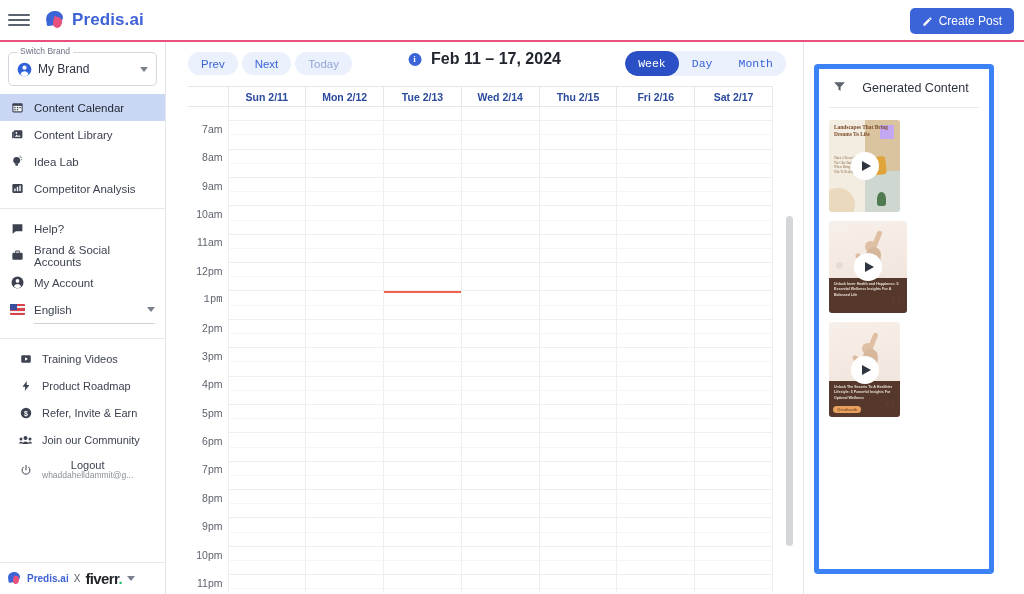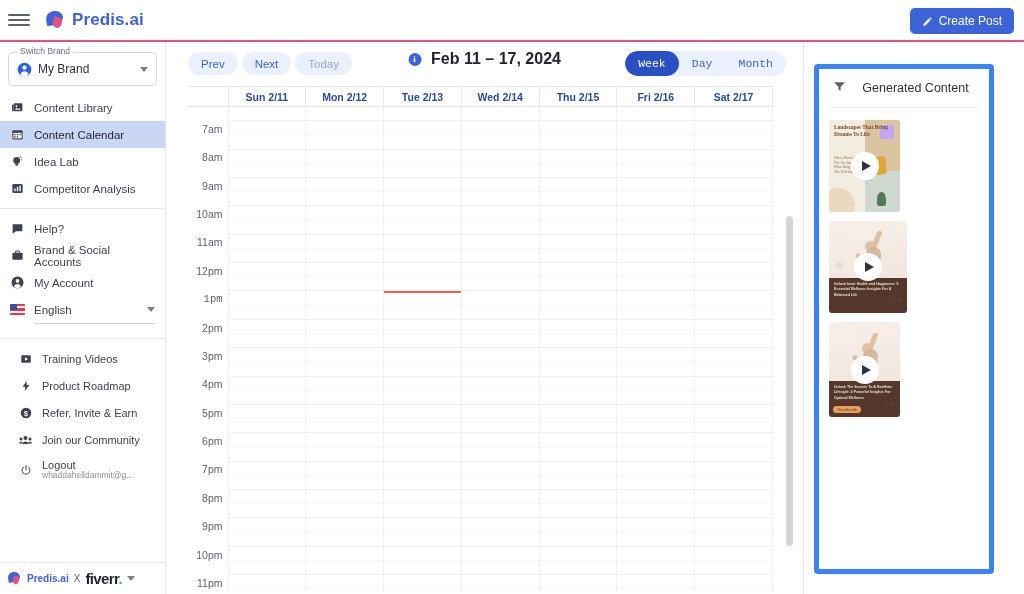--- a/index.html
+++ b/index.html
@@ -64,21 +64,21 @@
   .flag .s { flex: 1; background: #d8414a; }
   .flag .s:nth-child(even) { background: #f2f3f5; }
   .flag .canton { position: absolute; width: 7px; height: 6px; background: #3c4f9c; }
   .more-head { display: flex; align-items: center; gap: 9px; height: 30px;
     padding: 0 10px; font-size: 11.5px; color: #3c4250; cursor: pointer; }
   .more-head .lbl { flex: 1; }
   .chev-up { font-size: 11px; color: #6b7280; }
   .subitem { display: flex; align-items: center; gap: 9px; height: 27px;
     padding: 0 10px 0 18px; font-size: 11px; color: #3c4250; cursor: pointer; }
   .subitem .ico { width: 15px; display: flex; align-items: center; justify-content: center; flex: none; }
-  .logout-txt { display: flex; flex-direction: column; line-height: 1.15; }
+  .logout-txt { display: flex; flex-direction: column; line-height: 1.15; text-align: center; }
   .logout-txt .e { font-size: 8.5px; color: #8b9099; }
   .side-footer { margin-top: auto; border-top: 1px solid #e6e8ec;
     height: 32px; display: flex; align-items: center; gap: 5px; padding: 0 8px; cursor: pointer; }
   .fiverr { font-size: 15px; font-weight: 700; color: #1f2328; letter-spacing: -.6px; text-align: right; }
   .fiverr .dot { color: #1dbf73; }
   .x-mark { font-size: 10px; color: #5c6370; }
   .pred-mini { font-size: 10px; font-weight: 700; color: #3f63d6; }
 
   
   .mark { position: relative; width: 20px; height: 18px; flex: none; }
@@ -225,46 +225,46 @@
       <svg width="15" height="15" viewBox="0 0 24 24">
         <circle cx="12" cy="12" r="11" fill="#2f63d9"></circle>
         <circle cx="12" cy="9" r="3.4" fill="#fff"></circle>
         <path d="M5.5 19.5c1.2-3.2 4-4.6 6.5-4.6s5.3 1.4 6.5 4.6A11 11 0 0 1 12 23a11 11 0 0 1-6.5-3.5z" fill="#fff"></path>
       </svg>
       <span class="bname">My Brand</span>
       <span class="caret"></span>
     </div>
 
     <div class="nav">
-      <div class="navitem">
-        <span class="ico">
-          <svg width="13" height="13" viewBox="0 0 24 24">
-              <rect x="5" y="4" width="16" height="15" rx="2" fill="#3c4250"></rect>
-              <rect x="2" y="7" width="3" height="12" rx="1" fill="#3c4250"></rect>
-              <circle cx="10" cy="9" r="1.6" fill="#fff"></circle>
-              <path d="M7 16l3.5-4 2.5 3 2-2 3 3z" fill="#fff"></path>
-            </svg>
-        </span>
-        <span>Content Library</span>
-      </div>
       <div class="navitem active">
         <span class="ico">
           <svg width="13" height="13" viewBox="0 0 24 24">
               <rect x="2.5" y="4" width="19" height="17" rx="2" fill="#3c4250"></rect>
               <rect x="4.5" y="9" width="15" height="10" fill="#fff"></rect>
               <g fill="#3c4250">
                 <rect x="6" y="11" width="2.6" height="2.4"></rect>
                 <rect x="10.7" y="11" width="2.6" height="2.4"></rect>
                 <rect x="15.4" y="11" width="2.6" height="2.4"></rect>
                 <rect x="6" y="15" width="2.6" height="2.4"></rect>
                 <rect x="10.7" y="15" width="2.6" height="2.4"></rect>
               </g>
             </svg>
         </span>
         <span>Content Calendar</span>
+      </div>
+      <div class="navitem">
+        <span class="ico">
+          <svg width="13" height="13" viewBox="0 0 24 24">
+              <rect x="5" y="4" width="16" height="15" rx="2" fill="#3c4250"></rect>
+              <rect x="2" y="7" width="3" height="12" rx="1" fill="#3c4250"></rect>
+              <circle cx="10" cy="9" r="1.6" fill="#fff"></circle>
+              <path d="M7 16l3.5-4 2.5 3 2-2 3 3z" fill="#fff"></path>
+            </svg>
+        </span>
+        <span>Content Library</span>
       </div>
       <div class="navitem">
         <span class="ico">
           <svg width="13" height="13" viewBox="0 0 24 24">
               <circle cx="10.5" cy="10" r="6.3" fill="#3c4250"></circle>
               <rect x="8" y="15.5" width="5" height="4.5" rx="1.4" fill="#3c4250"></rect>
               <path d="M18.5 4.2l1 1M18.5 9l1.4-.6M16.8 2.2l.3 1.4" stroke="#3c4250" stroke-width="1.3" stroke-linecap="round"></path>
             </svg>
         </span>
         <span>Idea Lab</span>

